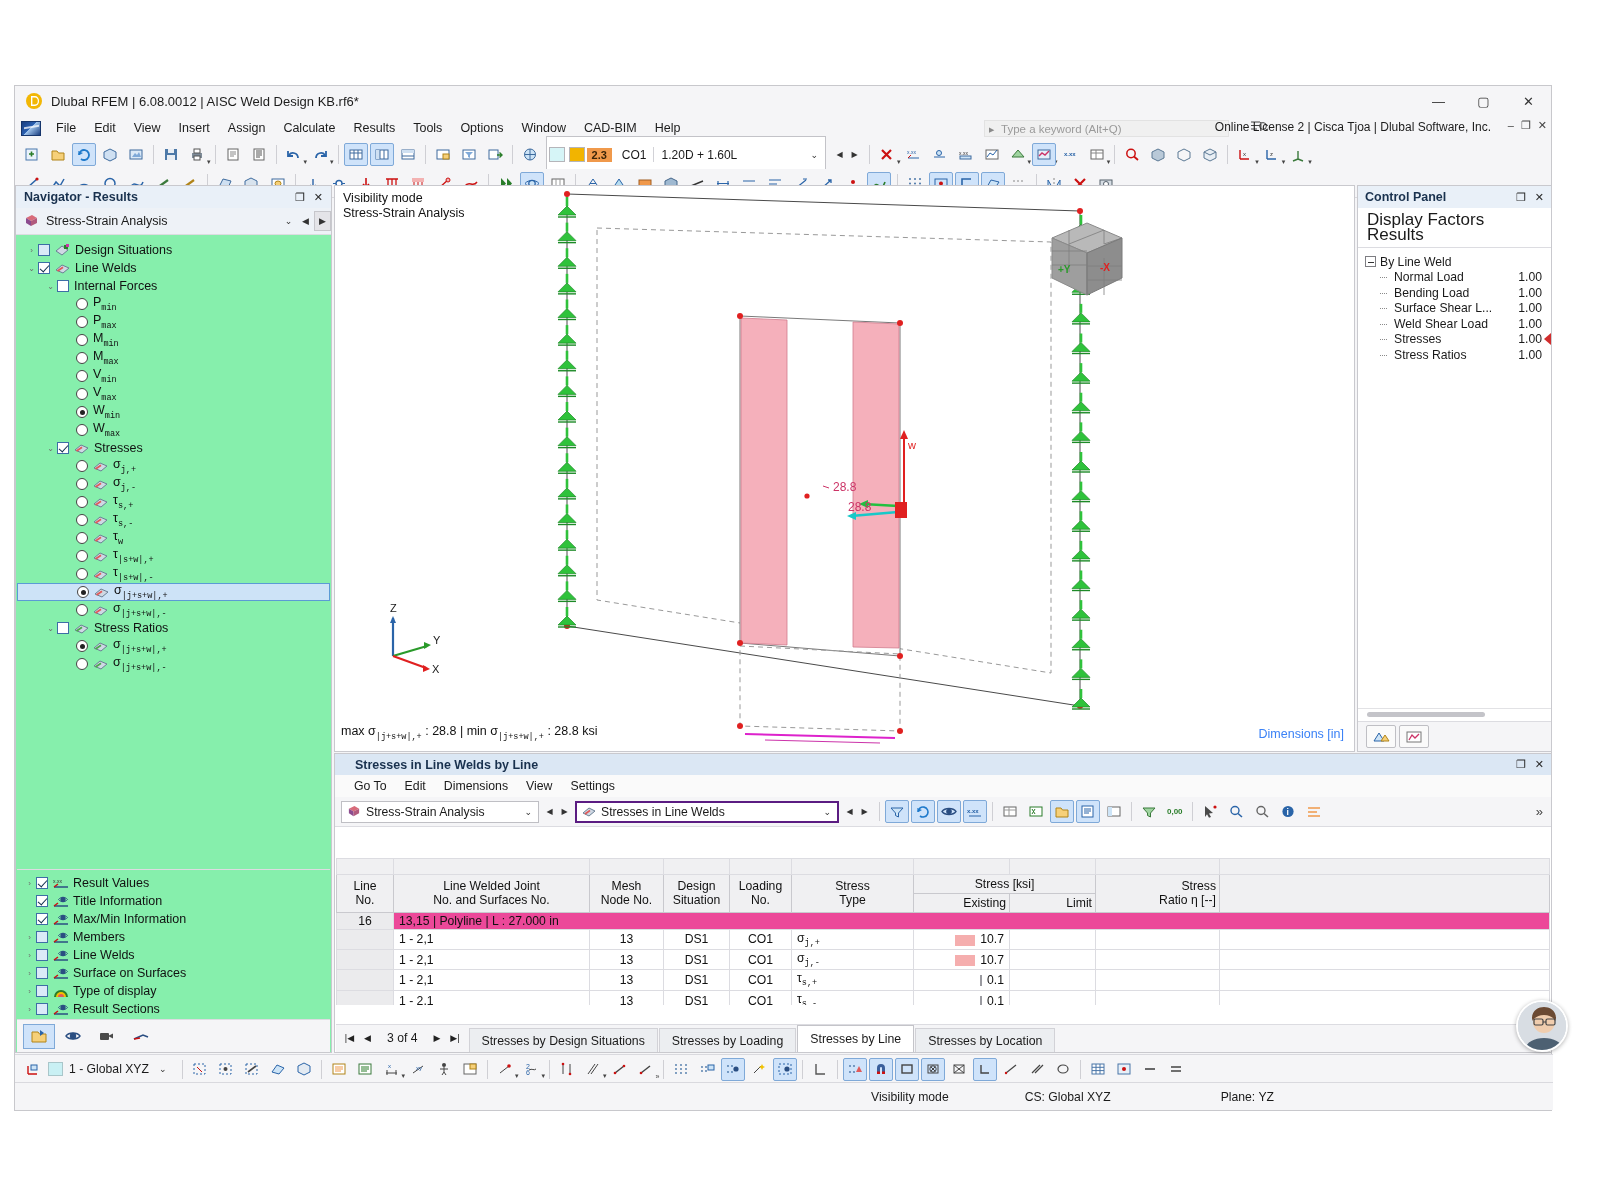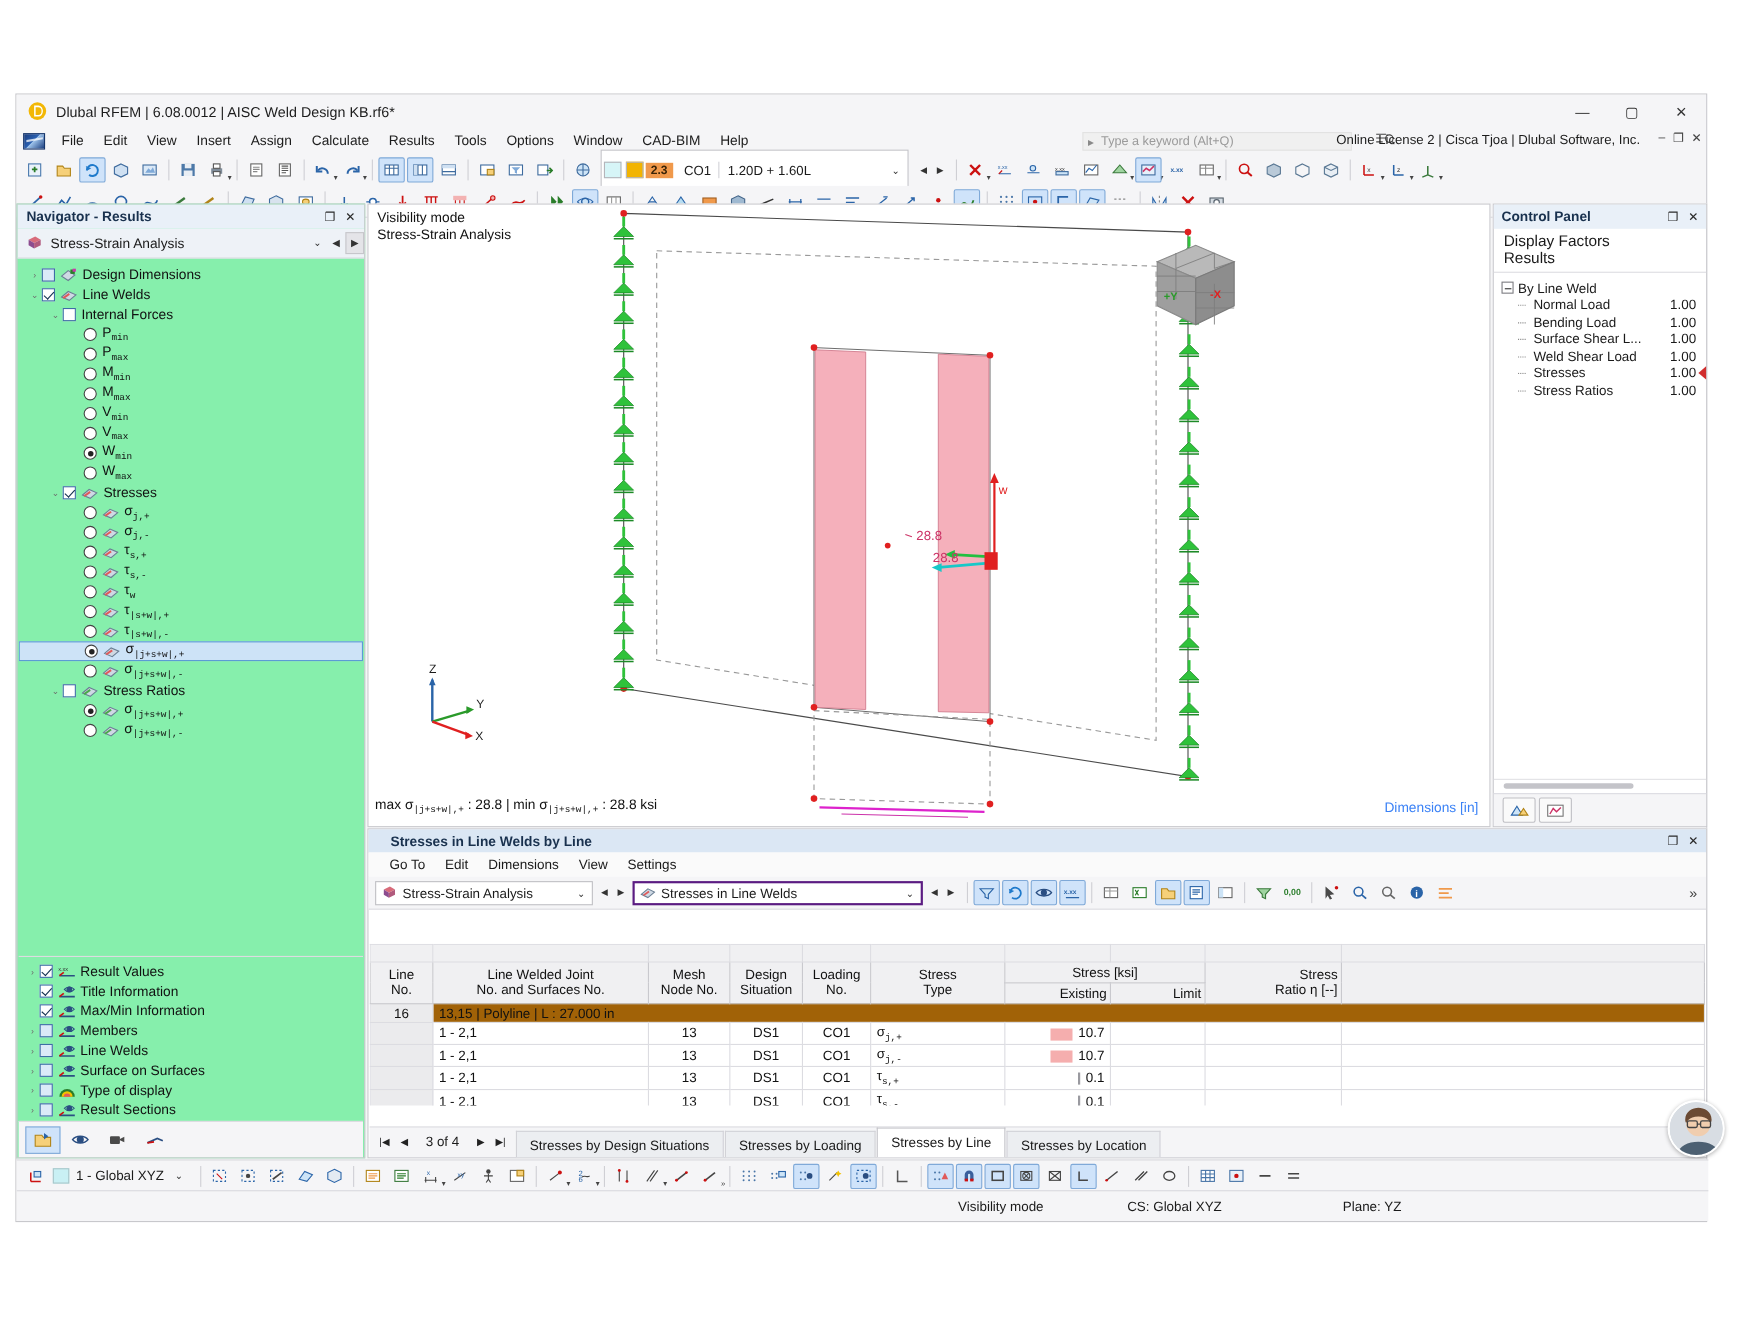--- a/index.html
+++ b/index.html
@@ -115,21 +115,21 @@
   .vp-minmax { position:absolute; left:6px; bottom:10px; font-size:12.5px; color:#111; }
   .vp-dims { position:absolute; right:10px; bottom:10px; font-size:12.5px; color:#3b82f6; }
 
   
   .ctrlpanel { position:absolute; left:1357px; top:185px; width:195px; height:567px;
      background:#fff; border:1px solid #c9c9ce; }
   .cp-head { height:22px; background:#e9f0f8; display:flex; align-items:center;
      padding-left:7px; font-weight:bold; font-size:12.5px; color:#19314e; }
   .cp-head .pbtns { margin-left:auto; display:flex; gap:9px; padding-right:7px;
      font-size:11px; font-weight:normal; color:#2a2a2a; }
-  .cp-sub { padding:4px 9px 5px 9px; font-size:14px; line-height:15px;
+  .cp-sub { padding:4px 9px 5px 9px; font-size:17px; line-height:15px;
      border-bottom:1px solid #dcdce1; }
   .cp-tree { padding:6px 0 0 0; position:relative; }
   .cp-row { display:flex; align-items:center; height:15.5px; font-size:12.2px; }
   .cp-exp { width:11px; height:11px; border:1px solid #7d7d82; background:#fff;
      margin-left:7px; margin-right:4px; position:relative; flex:none; }
   .cp-exp:after { content:""; position:absolute; left:2px; top:4.5px; width:6px; height:1px; background:#333; }
   .cp-name { flex:1; }
   .cp-val { width:44px; text-align:right; padding-right:9px; }
   .cp-leaf .cp-name { padding-left:36px; position:relative; }
   .cp-leaf .cp-name:before { content:""; position:absolute; left:22px; top:7px; width:7px;
@@ -178,21 +178,21 @@
   table.rg td { border:1px solid #dcdce1; padding:1px 5px; height:15.6px; color:#111; }
   .c-lineno { width:57px; text-align:center; background:#ebebed; }
   .c-joint  { width:196px; }
   .c-mesh   { width:74px; text-align:center; }
   .c-ds     { width:66px; text-align:center; }
   .c-load   { width:62px; text-align:center; }
   .c-stype  { width:122px; }
   .c-exist  { width:96px; text-align:right; }
   .c-limit  { width:86px; text-align:right; }
   .c-ratio  { width:124px; text-align:right; }
-  .grouprow td { background:#a16207; }
+  .grouprow td { background:#ec4899; }
   .topstrip td { background:#f0f0f2; height:9px; border-top:none; }
   .bar { display:inline-block; width:20px; height:11px; background:#f5aeae;
      vertical-align:middle; margin-right:5px; }
   .bar.thin { width:2px; background:#9a9aa0; }
 
   .tw-tabs { position:absolute; left:1px; right:1px; bottom:0; height:28px; background:#f5f5f7;
      display:flex; align-items:flex-end; border-top:1px solid #dcdce1; }
   .pager { display:flex; align-items:center; height:28px; padding:0 6px; font-size:12.2px; gap:3px; }
   .pager .pb { width:15px; text-align:center; font-size:9px; color:#222; }
   .pager .ptxt { padding:0 9px; }
@@ -788,21 +788,21 @@
           <span style="display:inline-block;width:8px"></span>
           <span class="arr">›</span>
           <span class="cb blue"></span>
           <span class="ticon">
             <svg width="15" height="13" viewBox="0 0 15 13">
               <path d="M1 7 L7 2 L13 6 L7 11z" fill="#cfd9e4" stroke="#6b7f94"></path>
               <rect x="9" y="1" width="4" height="4" fill="#2a7d2a"></rect>
               <rect x="11" y="0" width="3" height="3" fill="#cc33aa"></rect>
             </svg>
           </span>
-          <span class="tlabel">Design Dimensions</span>
+          <span class="tlabel">Design Situations</span>
         </div>
         <div class="tn">
           <span style="display:inline-block;width:8px"></span>
           <span class="arr">⌄</span>
           <span class="cb ck"></span>
           <span class="ticon">
             <svg width="15" height="13" viewBox="0 0 15 13">
               <path d="M1 8 L7 3 L14 6 L8 11z" fill="#cfd9e4" stroke="#6b7f94"></path>
               <path d="M2.5 9 L8 5.2" stroke="#e05a5a" stroke-width="1.8"></path>
             </svg>

